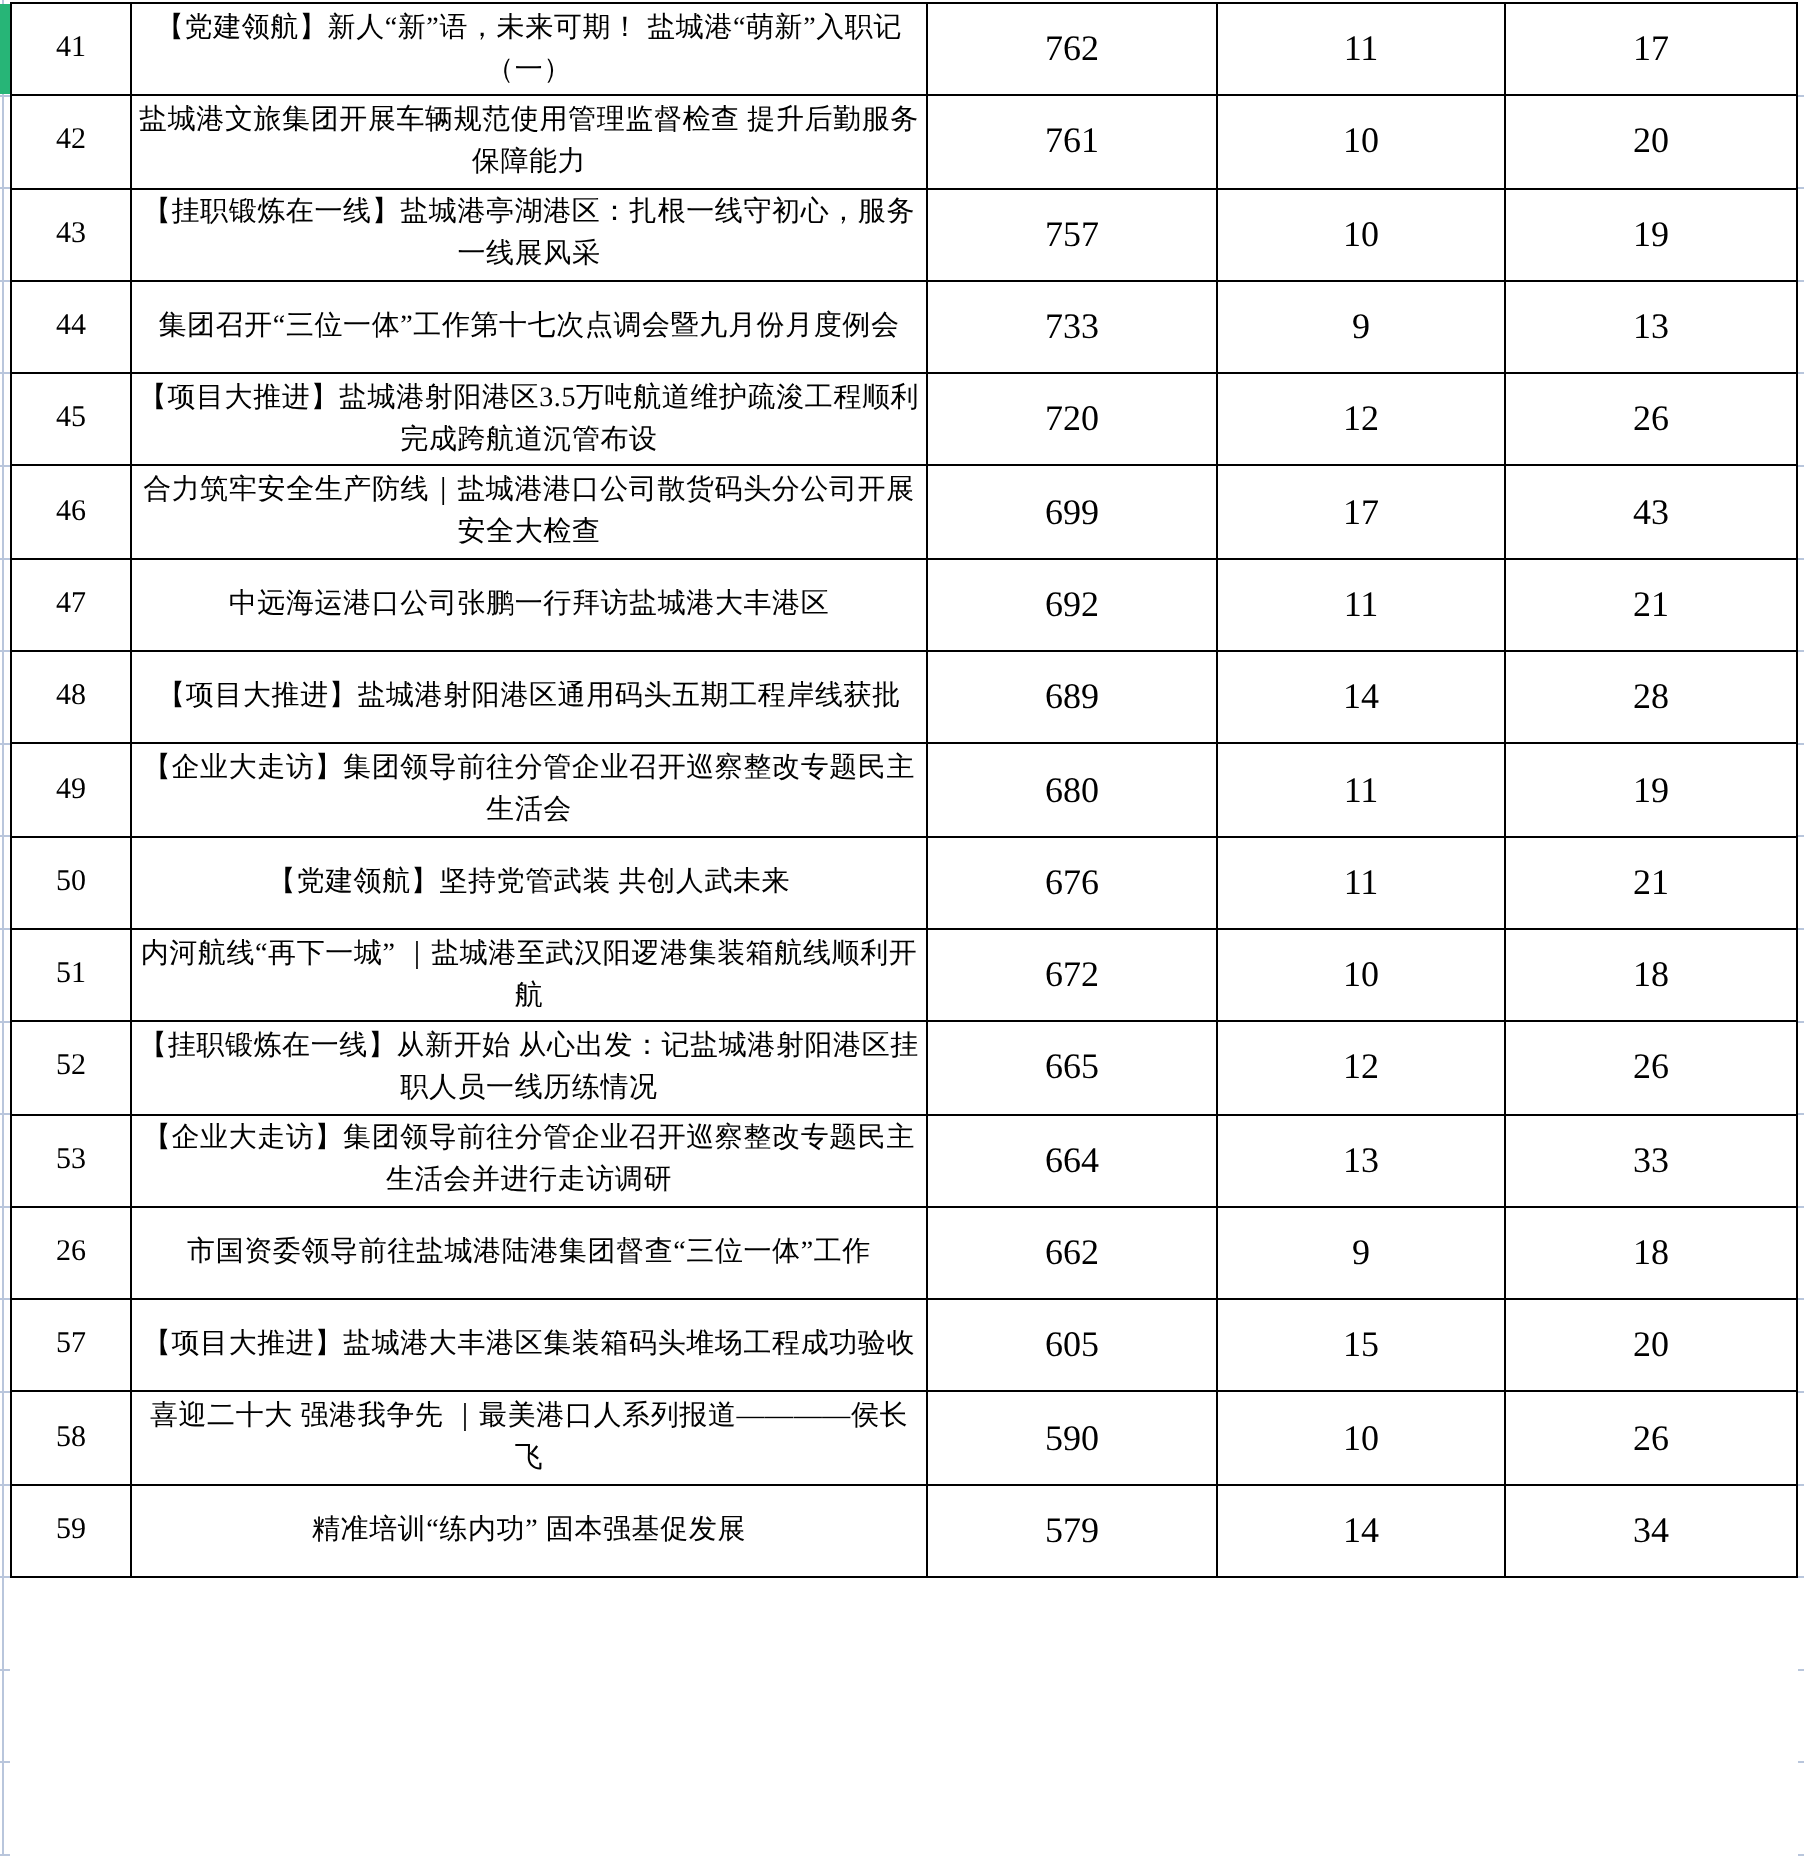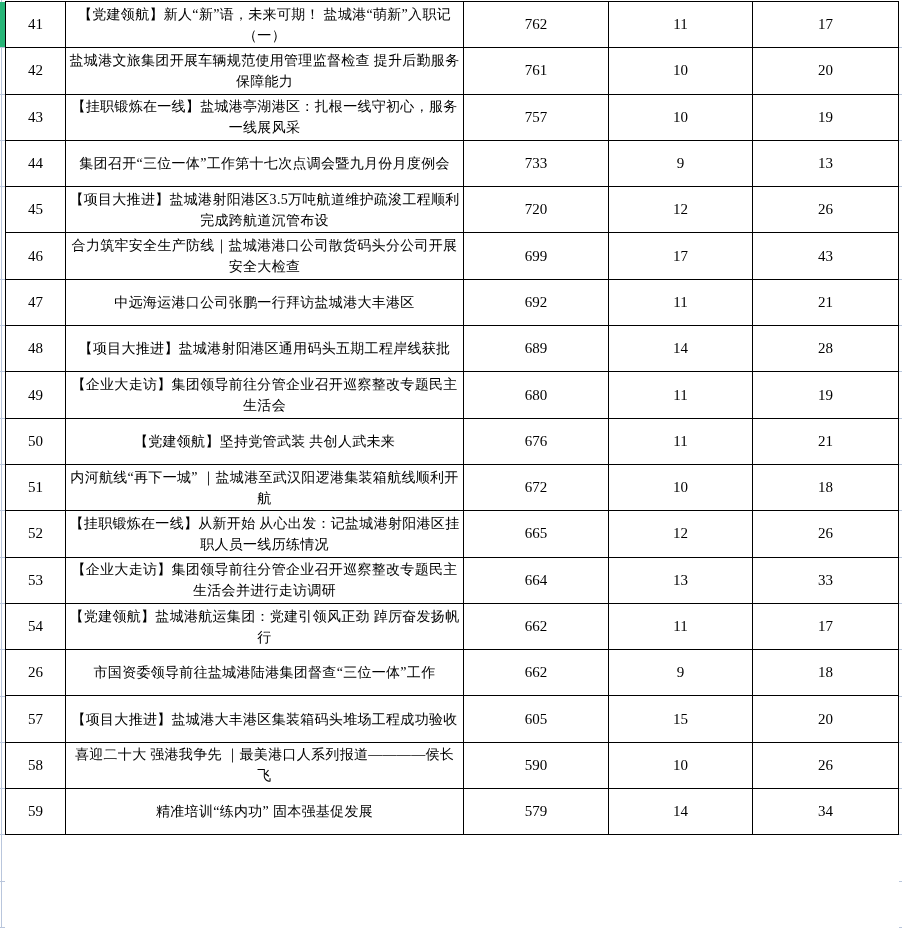--- a/index.html
+++ b/index.html
@@ -73,21 +73,21 @@
     background: var(--cellbg);
     color: var(--text);
     text-align: center;
     vertical-align: middle;
     padding: 1px 3px;
     overflow: hidden;
   }
   table.grid tr { height: 46.3px; }
   td.c-seq   { font-size: 15px; }
   td.c-title { font-size: 14px; letter-spacing: 0.3px; line-height: 21px; }
-  td.c-num   { font-size: 15px; }
+  td.c-num   { font-size: 18px; }
 </style>
 </head>
 <body>
 
 <div class="sheet">
 
   <div class="gutter left">
     <div class="vline"></div>
     <div class="stubs"></div>
     <div class="marker"></div>
@@ -199,27 +199,20 @@
   </tr>
 
   <tr>
     <td class="c-seq">53</td>
     <td class="c-title">【企业大走访】集团领导前往分管企业召开巡察整改专题民主生活会并进行走访调研</td>
     <td class="c-num">664</td>
     <td class="c-num">13</td>
     <td class="c-num">33</td>
   </tr>
 
-  <tr>
-    <td class="c-seq">54</td>
-    <td class="c-title">【党建领航】盐城港航运集团：党建引领风正劲 踔厉奋发扬帆行</td>
-    <td class="c-num">662</td>
-    <td class="c-num">11</td>
-    <td class="c-num">17</td>
-  </tr>
 
   <tr>
     <td class="c-seq">26</td>
     <td class="c-title">市国资委领导前往盐城港陆港集团督查“三位一体”工作</td>
     <td class="c-num">662</td>
     <td class="c-num">9</td>
     <td class="c-num">18</td>
   </tr>
 
 

